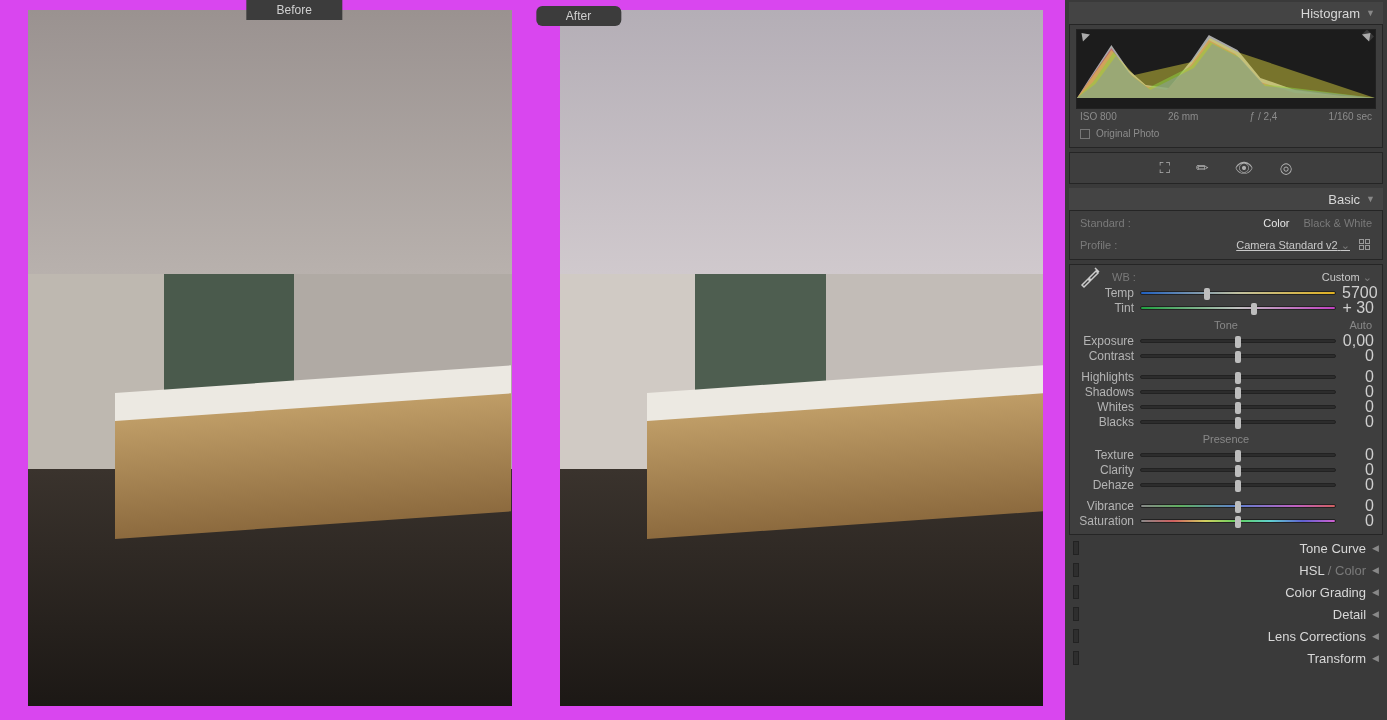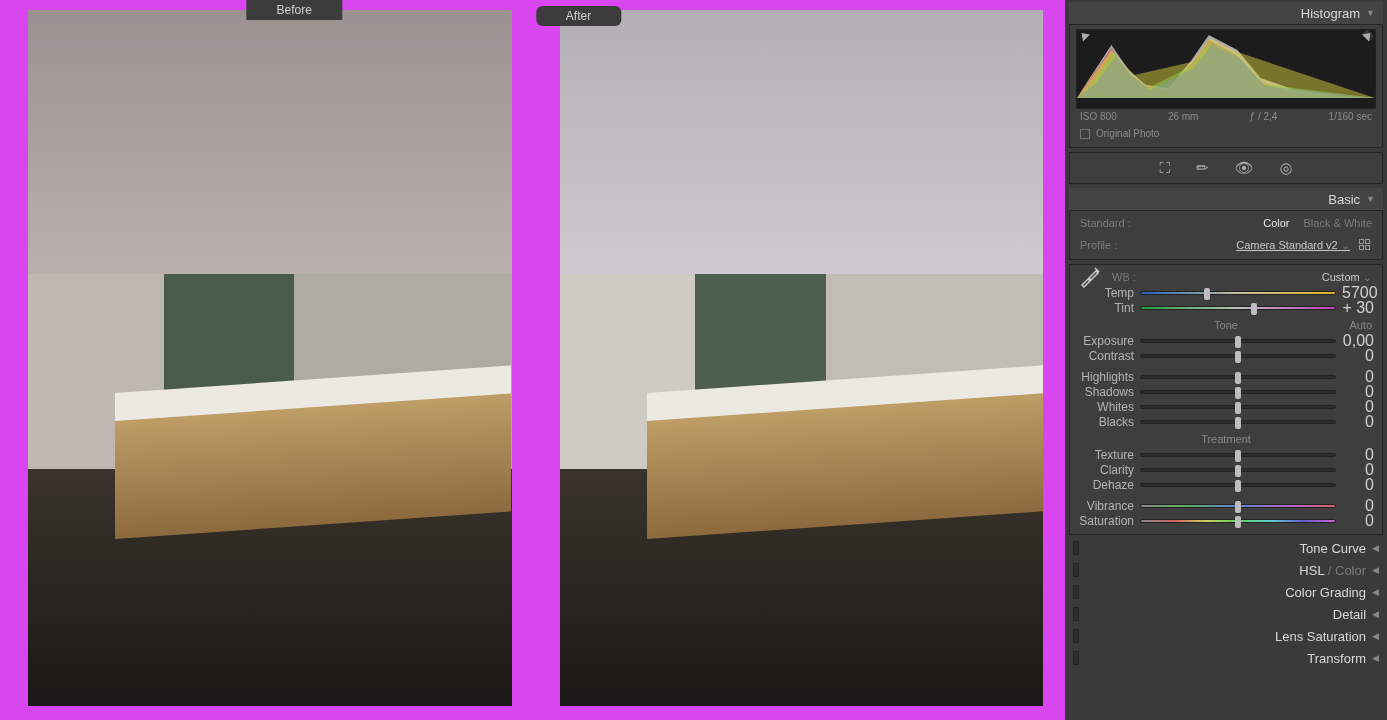--- a/index.html
+++ b/index.html
@@ -244,21 +244,21 @@
           </div>
         <div class="slider-row">
             <span class="sl-label">Blacks</span>
             <span class="sl-track">
               <span class="sl-thumb" style="left: 50%;"></span>
             </span>
             <span class="sl-value">0</span>
           </div>
 
         <div class="subhead center">
-            <span>Treatment</span>
+            <span>Presence</span>
           </div>
         <div class="slider-row">
             <span class="sl-label">Texture</span>
             <span class="sl-track">
               <span class="sl-thumb" style="left: 50%;"></span>
             </span>
             <span class="sl-value">0</span>
           </div>
         <div class="slider-row">
             <span class="sl-label">Clarity</span>
@@ -307,21 +307,21 @@
         <span>Color Grading</span>
         <span class="tri">◀</span>
       </div>
     <div class="sec-head collapsed">
         <span class="left-tab"></span>
         <span>Detail</span>
         <span class="tri">◀</span>
       </div>
     <div class="sec-head collapsed">
         <span class="left-tab"></span>
-        <span>Lens Saturation</span>
+        <span>Lens Corrections</span>
         <span class="tri">◀</span>
       </div>
     <div class="sec-head collapsed">
         <span class="left-tab"></span>
         <span>Transform</span>
         <span class="tri">◀</span>
       </div>
 
   </div>
 </div>

